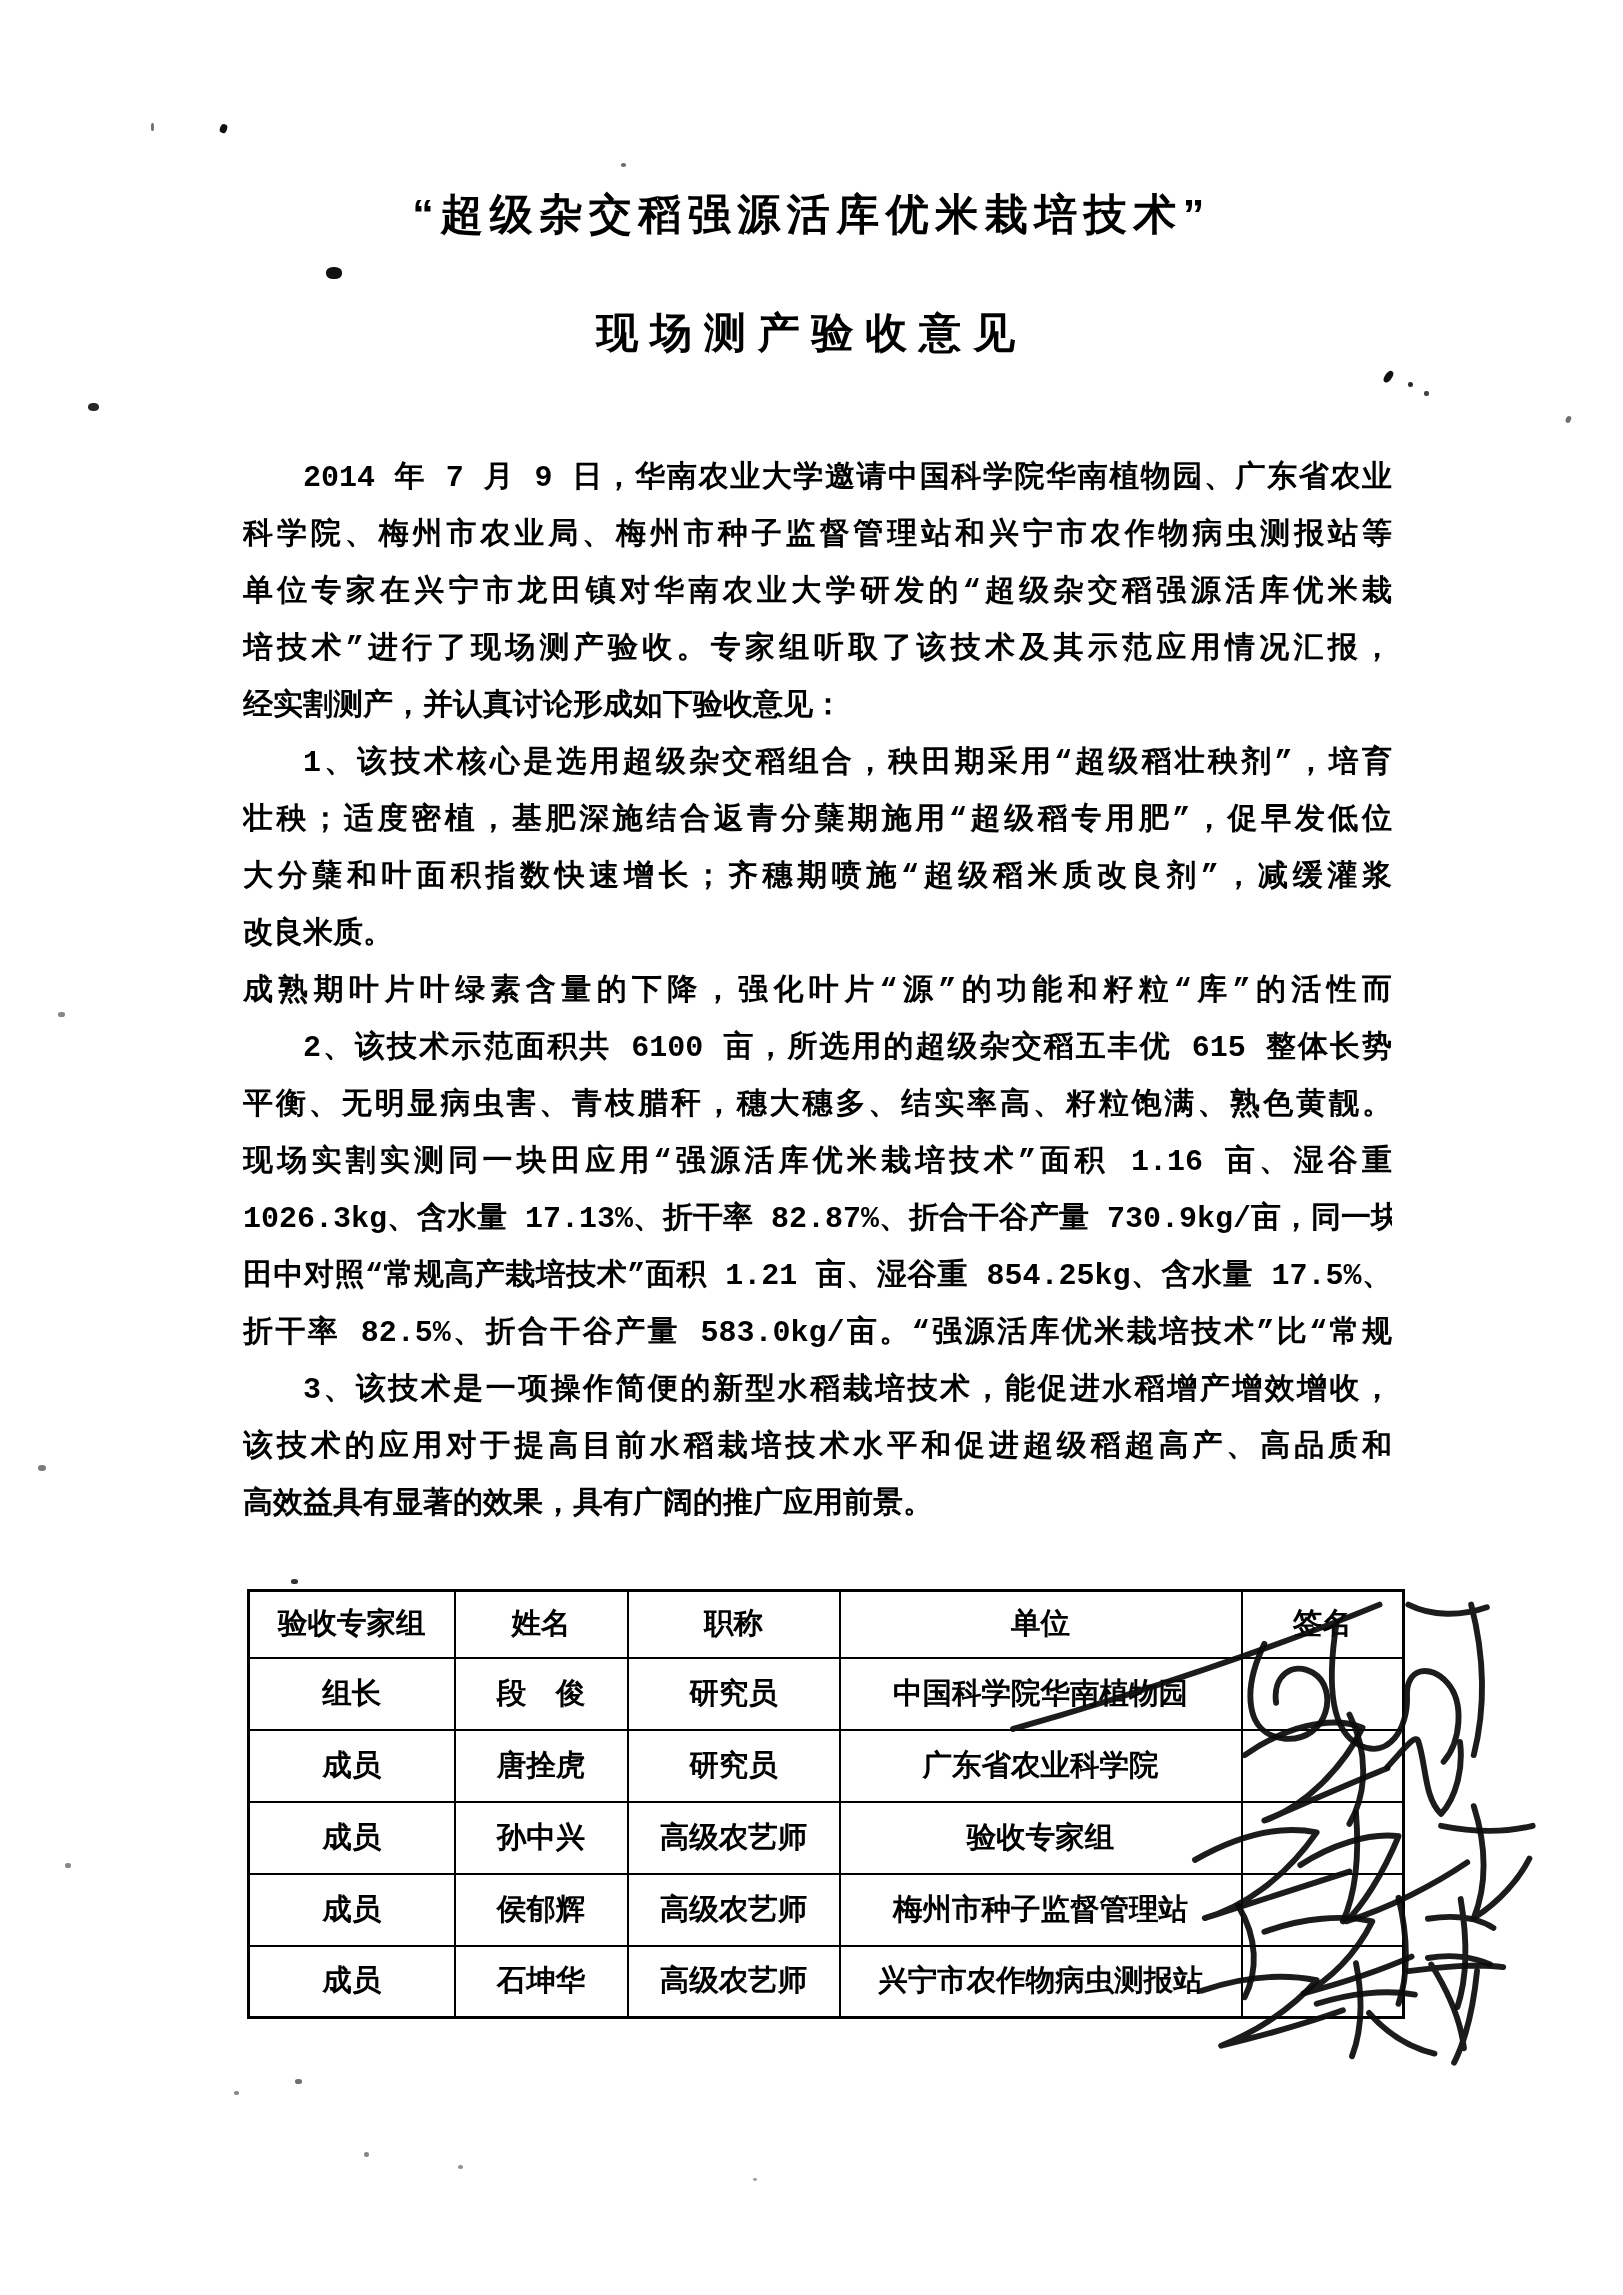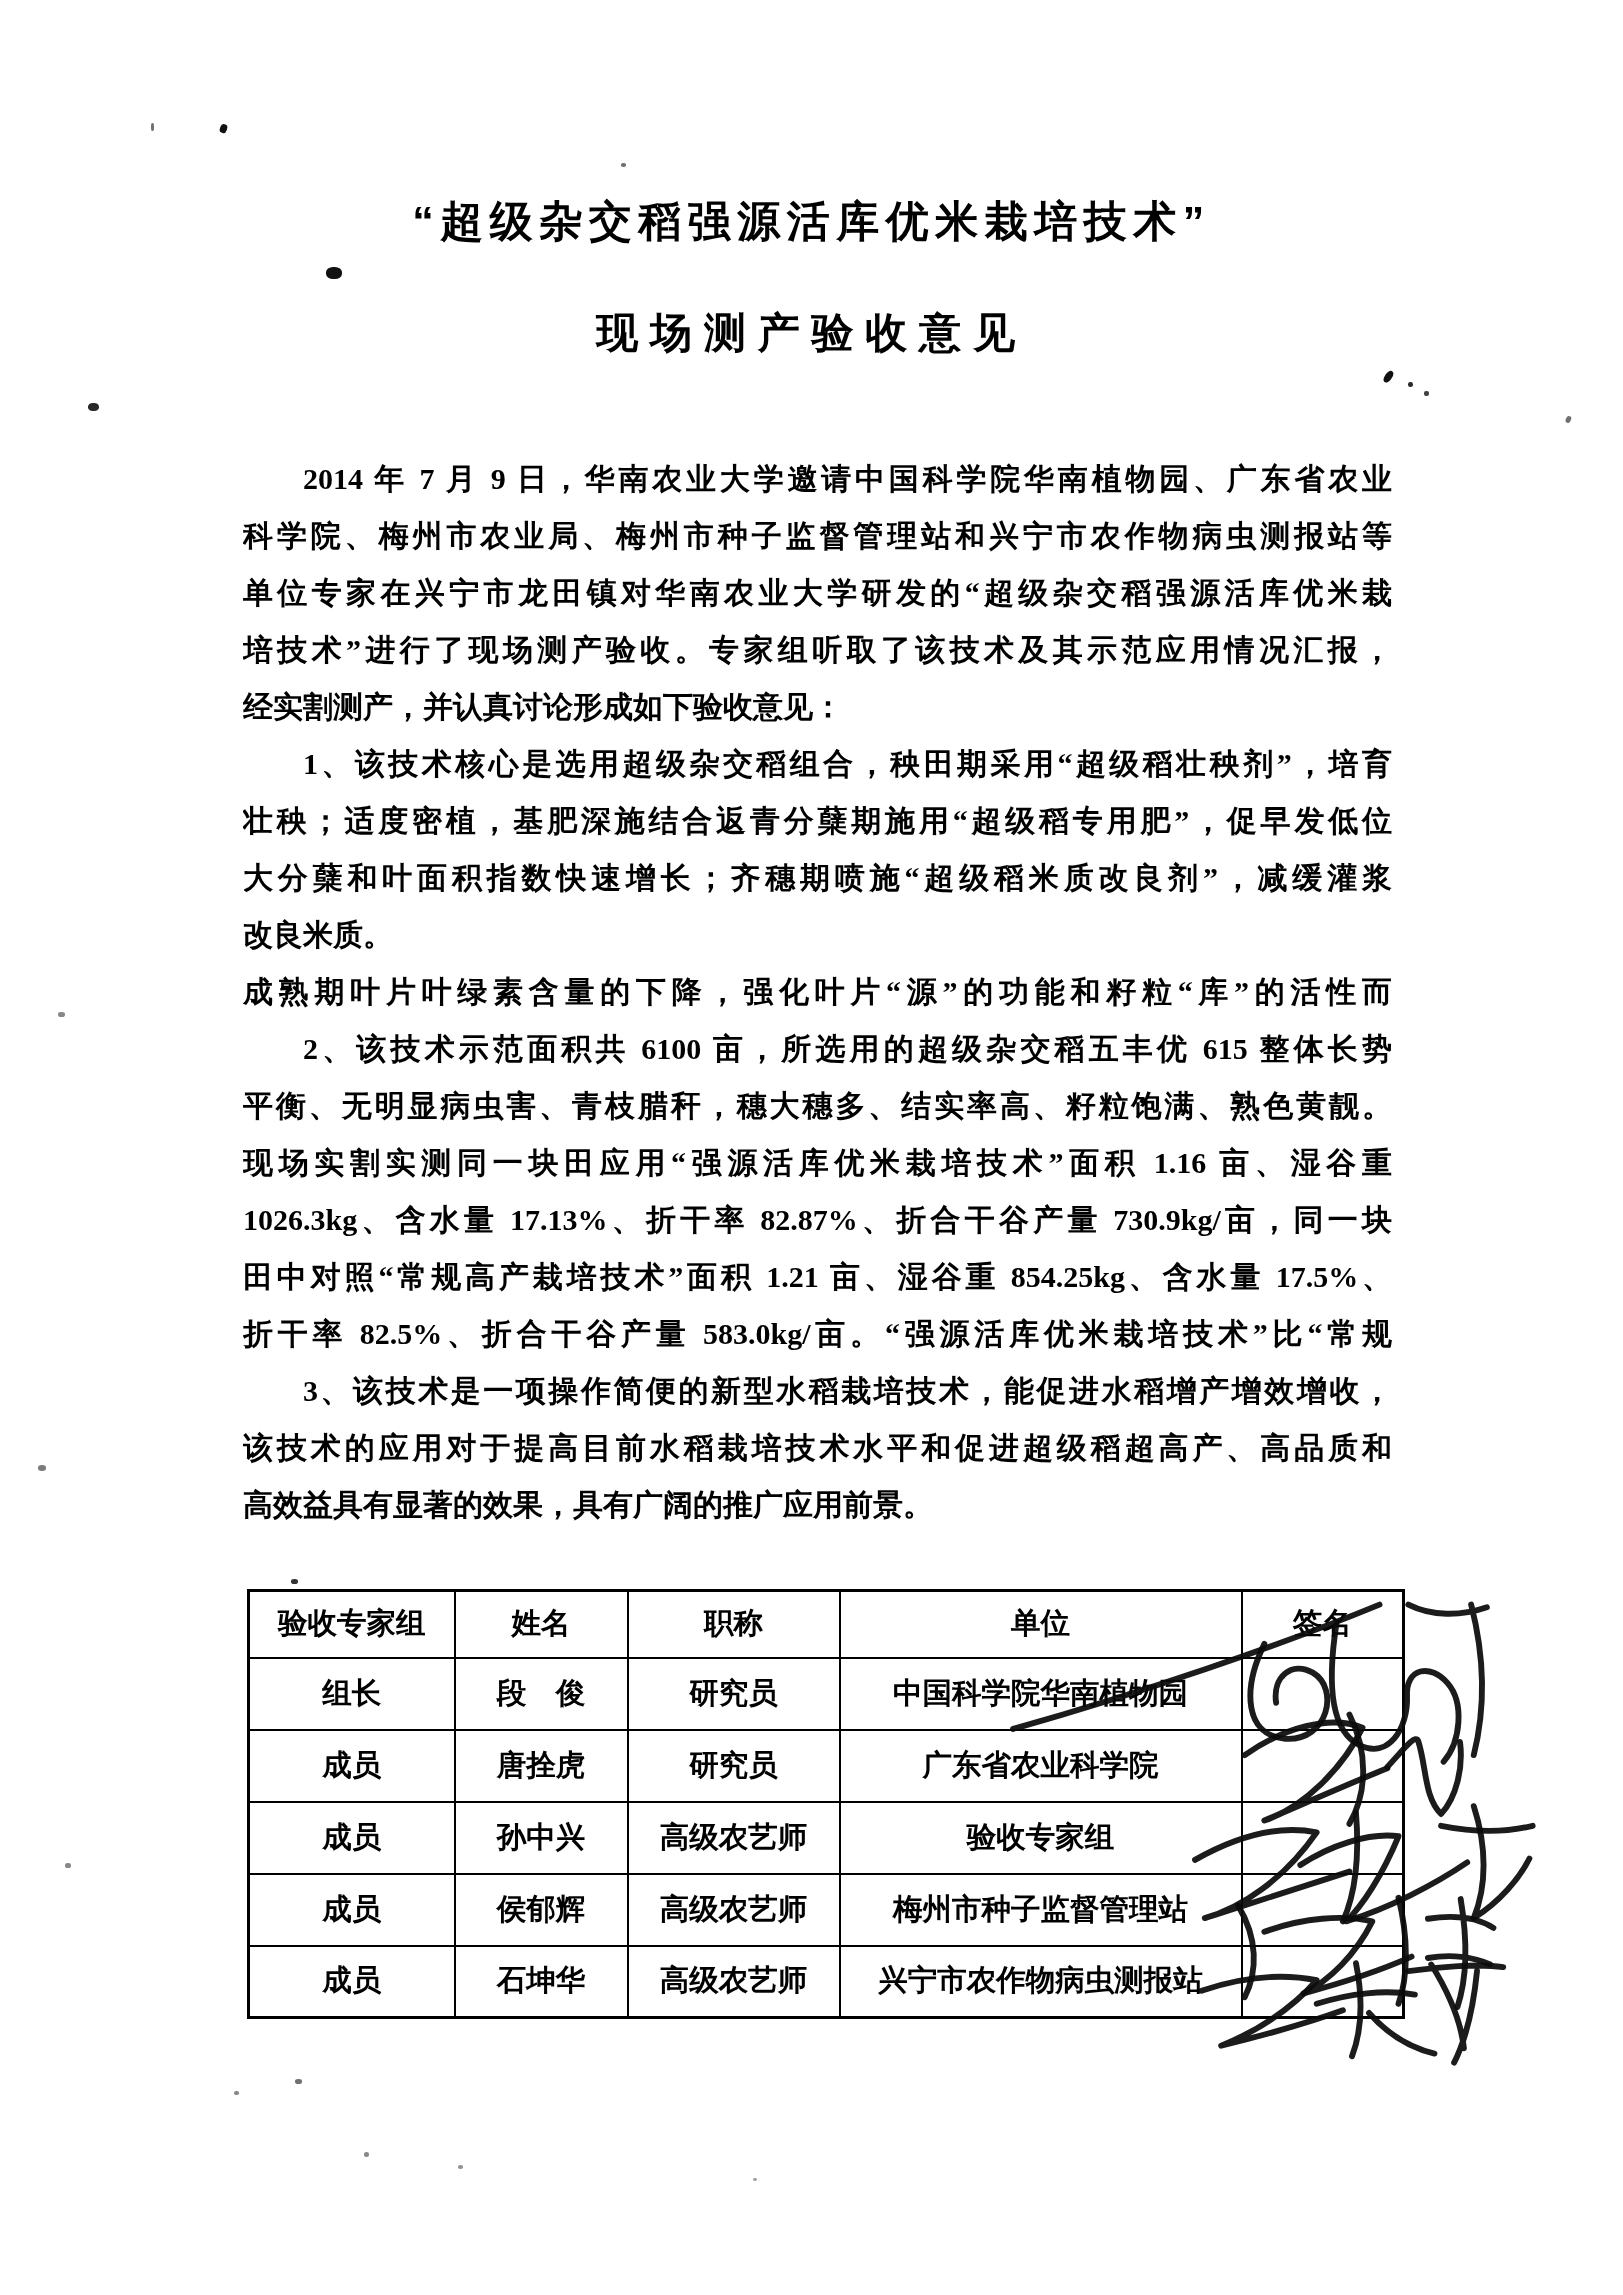--- a/index.html
+++ b/index.html
@@ -11,32 +11,32 @@
     font-family:"Liberation Serif", serif;
     overflow:hidden;
   }
   
   .title{
     position:absolute;left:0;width:100%;
     text-align:center;
     font-family:"Liberation Sans", sans-serif;
     font-weight:900;color:#000;
   }
-  .title-1{top:193px;font-size:43px;letter-spacing:6.5px;}
+  .title-1{top:186px;font-size:43px;letter-spacing:6.5px;}
   .title-2{top:289px;font-size:42px;letter-spacing:11.8px;margin-top:16px;}
   
   .body-text{
     position:absolute;left:243px;top:450px;width:1149px;
     font-size:30px;font-weight:600;color:#000;
   }
   .bline{
     height:57px;line-height:57px;
     text-align:justify;text-align-last:justify;
     text-justify:inter-ideograph;
-    overflow:hidden;white-space:nowrap;
+    overflow:hidden;white-space:nowrap;font-family:Liberation Mono, monospace;
   }
   .bline.end{text-align-last:left;}
   .bline.ind{text-indent:60px;}
   
   .experts{
     position:absolute;left:247px;top:1589px;
     border-collapse:collapse;table-layout:fixed;
     width:1157px;
     font-size:29.5px;font-weight:600;color:#000;
   }

